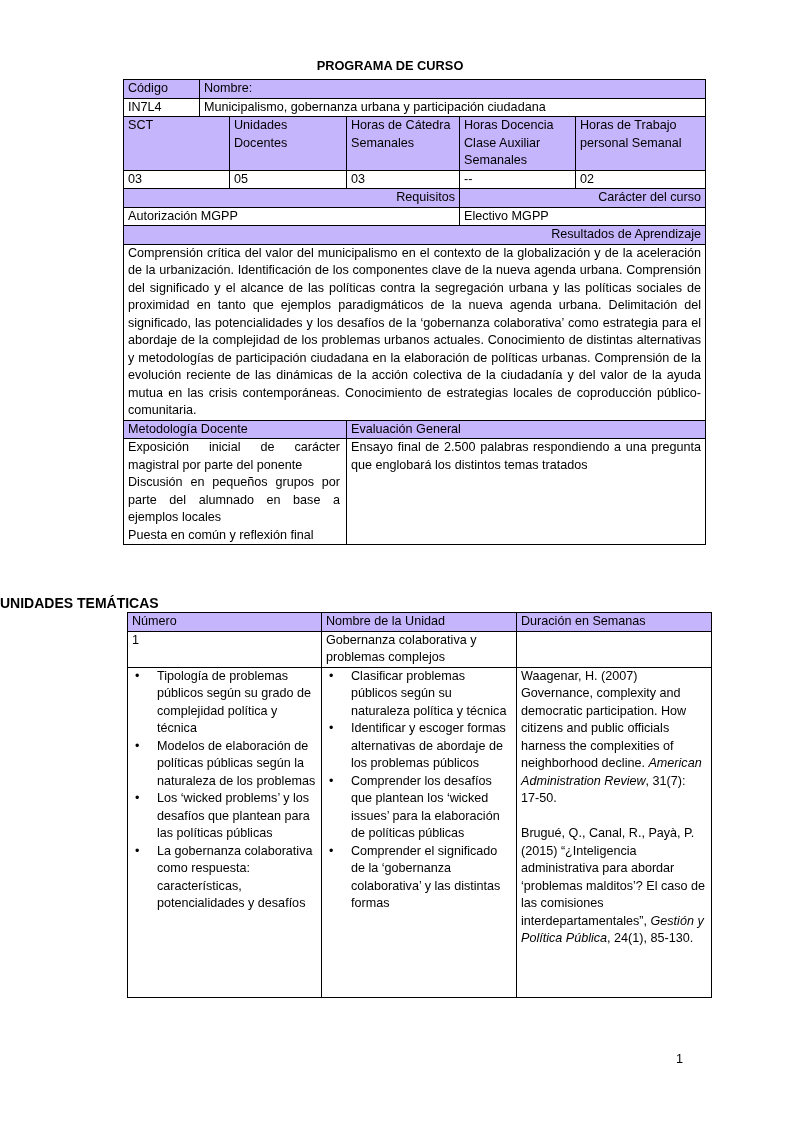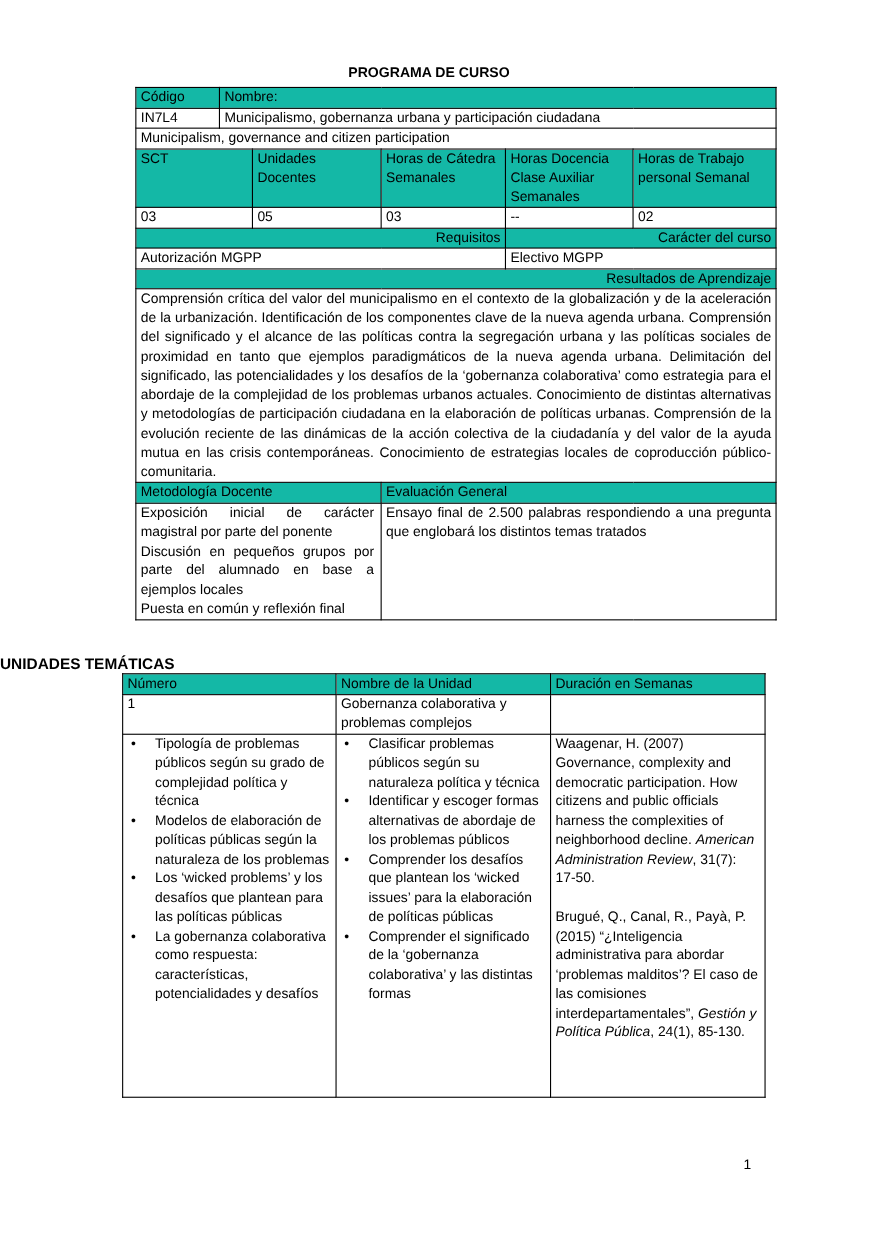--- a/index.html
+++ b/index.html
@@ -14,24 +14,24 @@
   }
   .section-title {
     position: absolute; left: 0; width: 800px; top: 595px;
     text-align: left; font-weight: bold; font-size: 14px;
   }
   table { border-collapse: collapse; table-layout: fixed; position: absolute; }
   td {
     border: 1px solid #000; padding: 0 4px; vertical-align: top;
     line-height: 17.5px; font-size: 12.6px; overflow: hidden;
   }
-  td.g { background: #14b8a6; }
+  td.g { background: #c4b5fd; }
   td.c { text-align: right; }
   #course-table { left: 123px; top: 79px; width: 582px; }
-  #units-table { left: 111px; top: 612px; width: 584px; }
+  #units-table { left: 127px; top: 612px; width: 584px; }
   .just { text-align: justify; }
   ul.blist { margin: 0; padding: 0; list-style: none; }
   ul.blist li { position: relative; padding-left: 25px; }
   ul.blist li .bullet { position: absolute; left: 3px; top: 0; }
   .ref { margin: 0; }
   .ref + .ref { margin-top: 17.5px; }
   i { font-style: italic; }
   .page-number { position: absolute; left: 676px; top: 1052px; font-size: 12.6px; }
 </style>
 </head>
@@ -49,23 +49,20 @@
       <col style="width:130px">
   </colgroup>
   <tbody>
       <tr>
     <td class="g" colspan="1">Código</td>
     <td class="g" colspan="5">Nombre:</td>
   </tr>
   <tr>
     <td colspan="1">IN7L4</td>
     <td colspan="5">Municipalismo, gobernanza urbana y participación ciudadana</td>
-  </tr>
-  <tr>
-    <td colspan="6">Municipalism, governance and citizen participation</td>
   </tr>
   <tr style="height:53px">
     <td class="g" colspan="2">SCT</td>
     <td class="g">Unidades Docentes</td>
     <td class="g">Horas de Cátedra Semanales</td>
     <td class="g">Horas Docencia Clase Auxiliar Semanales</td>
     <td class="g">Horas de Trabajo personal Semanal</td>
   </tr>
   <tr>
     <td colspan="2">03</td>

